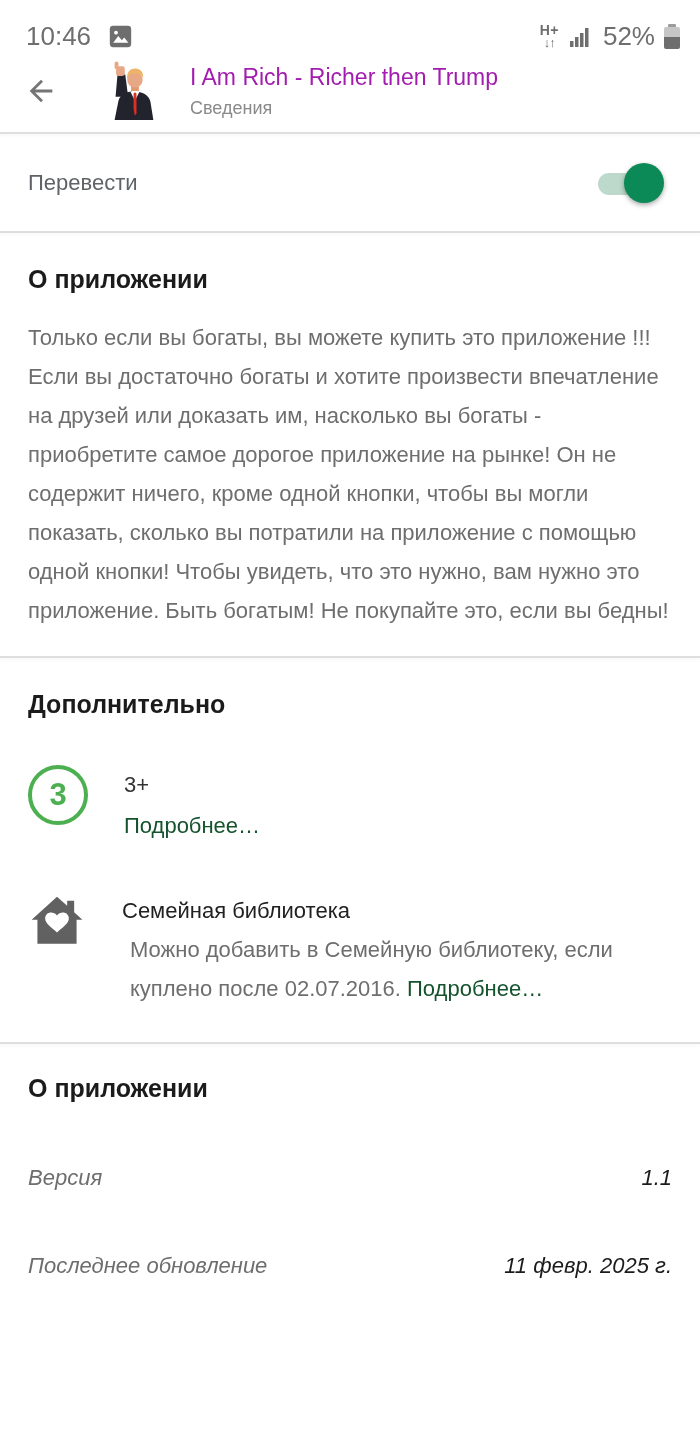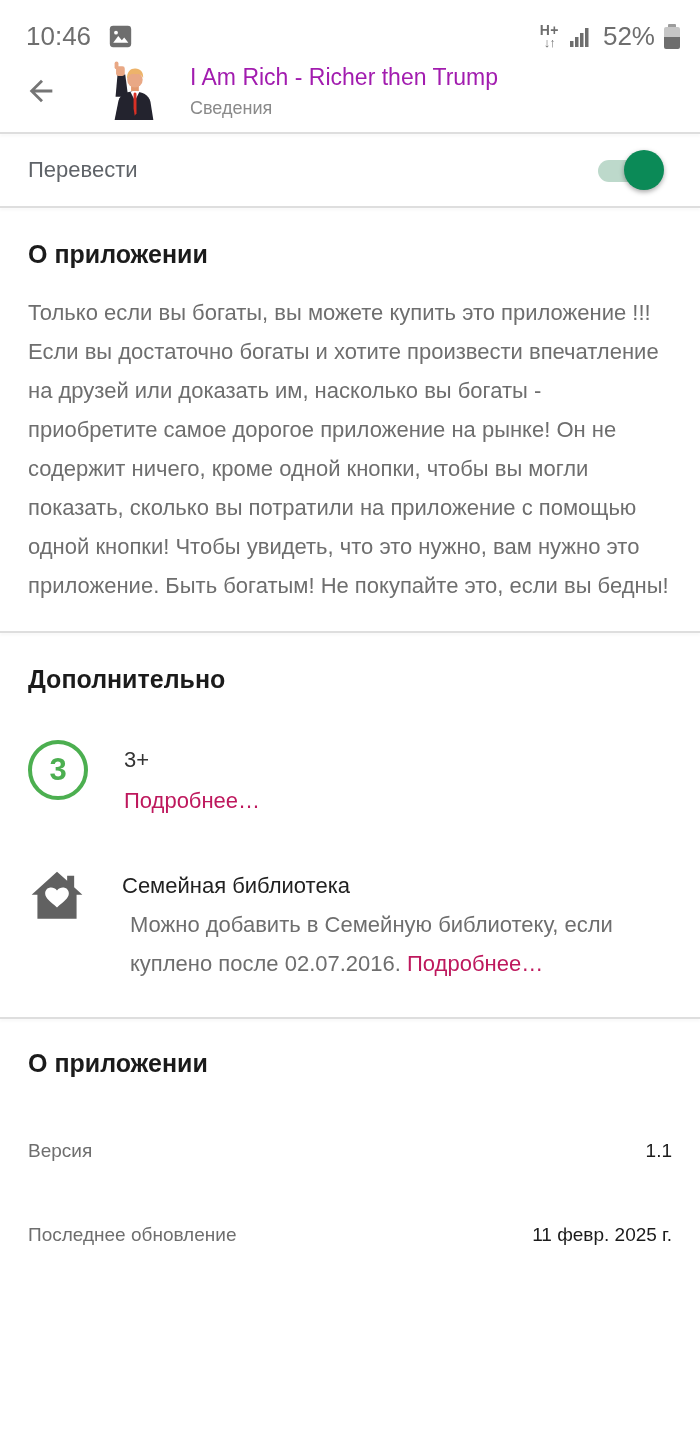--- a/index.html
+++ b/index.html
@@ -26,48 +26,48 @@
   
   .header{ height:82px; display:flex; align-items:center; padding:0 24px; }
   .back-btn{ display:flex; width:36px; color:#757575; cursor:pointer; }
   .app-icon{ width:62px; height:62px; margin-left:42px; flex:0 0 auto; }
   .header-text{ margin-left:26px; min-width:0; }
   .header-title{ font-size:23px; color:#a21caf; white-space:nowrap; }
   .header-subtitle{ font-size:18px; color:#8a8a8a; margin-top:7px; }
   
   .divider{ height:2px; background:#dedede; box-shadow:0 2px 3px rgba(0,0,0,.045); }
   
-  .translate-row{ height:72px; display:flex; align-items:center; justify-content:space-between; padding:0 44px 0 28px; }
+  .translate-row{ height:97px; display:flex; align-items:center; justify-content:space-between; padding:0 44px 0 28px; }
   .translate-label{ font-size:22px; color:#5f6368; }
   .switch{ position:relative; width:58px; height:26px; cursor:pointer; }
   .switch .track{ position:absolute; left:0; top:3px; width:56px; height:22px; border-radius:11px; background:#bdd9cb; }
   .switch .knob{ position:absolute; right:-8px; top:-7px; width:40px; height:40px; border-radius:50%;
     background:#0b8a57; box-shadow:0 2px 5px rgba(0,0,0,.35); }
   
   .section{ padding:0 28px; }
   .section-heading{ font-size:25px; font-weight:700; color:#1b1b1b; }
   .about{ padding-top:32px; padding-bottom:26px; }
   .about .body-text{ font-size:22px; line-height:39px; color:#6e6e6e; max-width:648px; }
   .about .p1{ margin-top:24px; }
   .about .p2{ }
-  .link{ color:#be185d; cursor:pointer; }
+  .link{ color:#14532d; cursor:pointer; }
   
   .additional{ padding-top:32px; padding-bottom:34px; }
   .info-row{ display:flex; margin-top:46px; }
   .rating-badge{ width:60px; height:60px; border:4px solid #4caf50; border-radius:50%;
     color:#4caf50; font-size:31px; font-weight:700; display:flex; align-items:center; justify-content:center; flex:0 0 auto; }
   .row-body{ margin-left:36px; font-size:22px; line-height:39px; }
   .rating-label{ color:#333; }
   .rating-link{ display:inline-block; margin-top:2px; }
   .family-icon{ width:58px; height:58px; flex:0 0 auto; margin-top:2px; }
   .family-title{ color:#212121; }
   .family-desc{ color:#6e6e6e; max-width:530px;margin-left:8px; }
   
   .app-info{ padding-top:30px; }
-  .kv-row{ display:flex; justify-content:space-between; align-items:flex-end; font-size:19px; margin-top:62px; }
+  .kv-row{ display:flex; justify-content:space-between; align-items:flex-end; font-size:22px; margin-top:62px;font-style:italic; }
   .kv-label{ color:#6e6e6e; }
   .kv-value{ color:#1b1b1b; }
 </style>
 </head>
 <body>
 
 <div class="status-bar">
   <span class="sb-time">10:46</span>
   <span class="sb-gallery">
     <svg width="27" height="27" viewBox="0 0 24 24">

